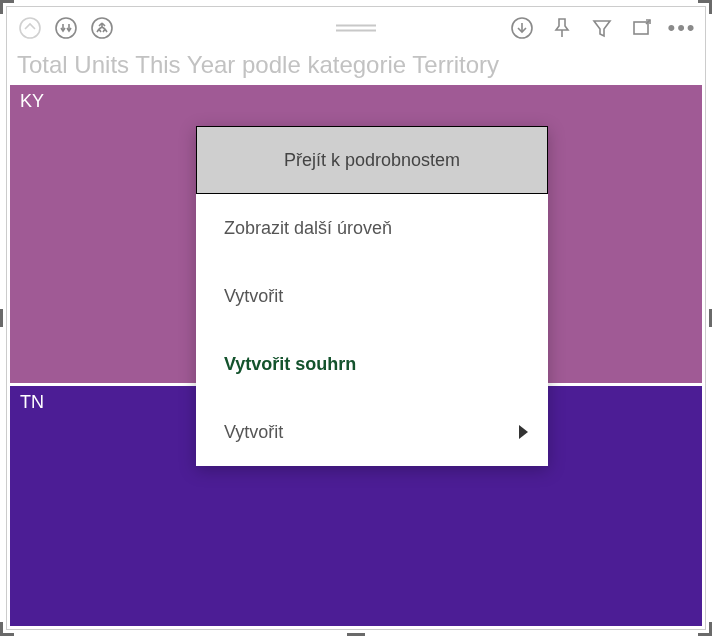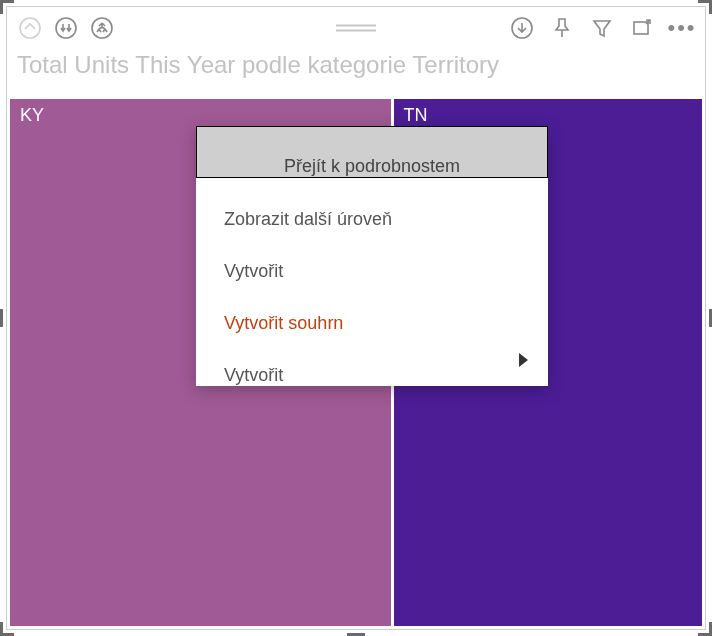--- a/index.html
+++ b/index.html
@@ -88,22 +88,22 @@
 
   .title {
     padding: 2px 10px 6px 10px;
     color:#c2c2c2;
     font-size:24px;
   }
 
   .plot {
     flex:1;
     display:flex;
-    flex-direction:row;
-    margin: 14px 3px 3px 3px;
+    flex-direction:column;
+    margin: 0 3px 3px 3px;
     gap: 3px;
   }
   .tile {
     position:relative;
     padding:6px 10px;
     color:#fff;
     font-size:18px;
     font-weight:400;
     cursor:pointer;
   }
@@ -114,36 +114,37 @@
   .context-menu {
     position:absolute;
     left:196px; top:126px;
     width:352px;
     background:#fff;
     box-shadow: 0 4px 16px rgba(0,0,0,0.25);
     font-size:18px;
     color:#555;
   }
   .context-menu .item {
-    height:52px;
+    height:68px;
     display:flex;
-    align-items:flex-end;
+    align-items:center;
     padding:0 28px;
     cursor:pointer;
     position:relative;
   }
   .context-menu .item.highlight {
     background:#cfcfcf;
     border:1px solid #000;
     justify-content:center;
     color:#444;
   }
   .context-menu .item.disabled {
-    color:#c2410c;
+    color:#14532d;
     cursor:default;
+    font-weight:bold;
   }
   .context-menu .item .arrow {
     position:absolute; right:20px; top:50%; transform:translateY(-50%);
     width:0; height:0;
     border-top:7px solid transparent;
     border-bottom:7px solid transparent;
     border-left:9px solid #333;
   }
 </style>
 </head>

